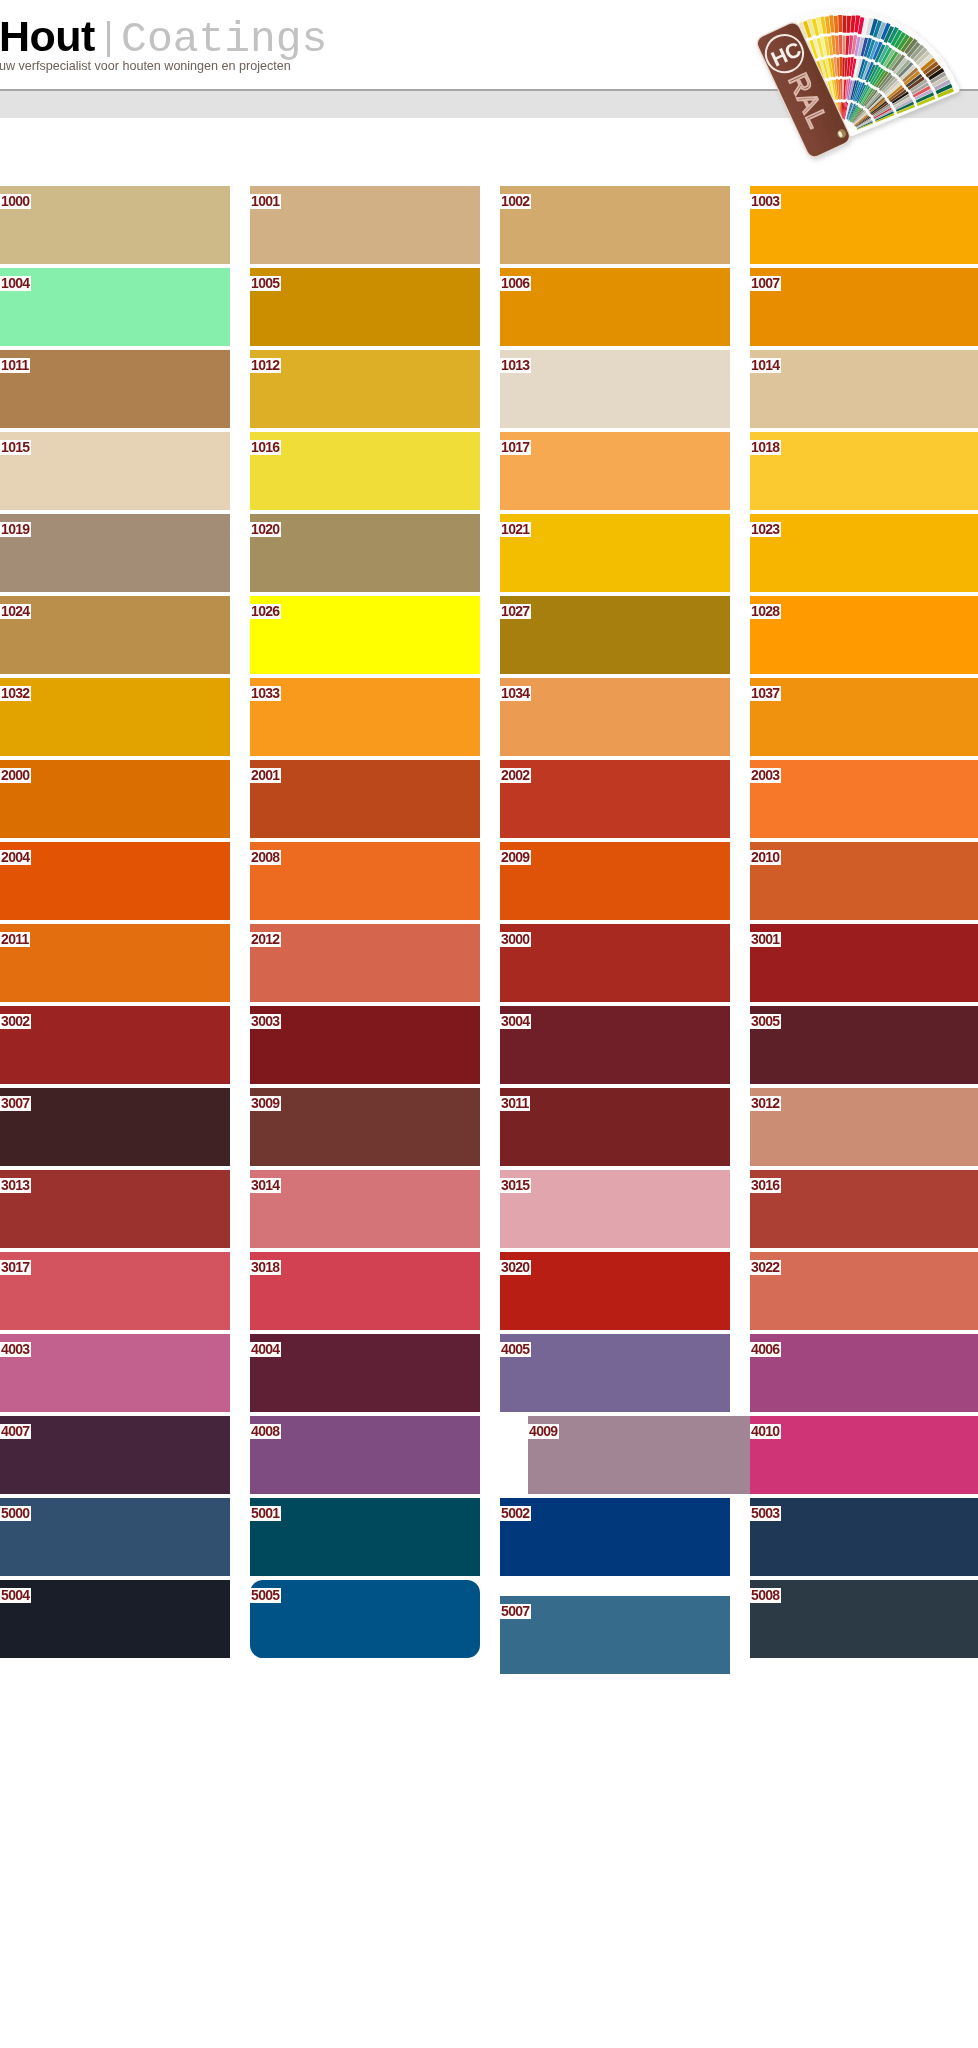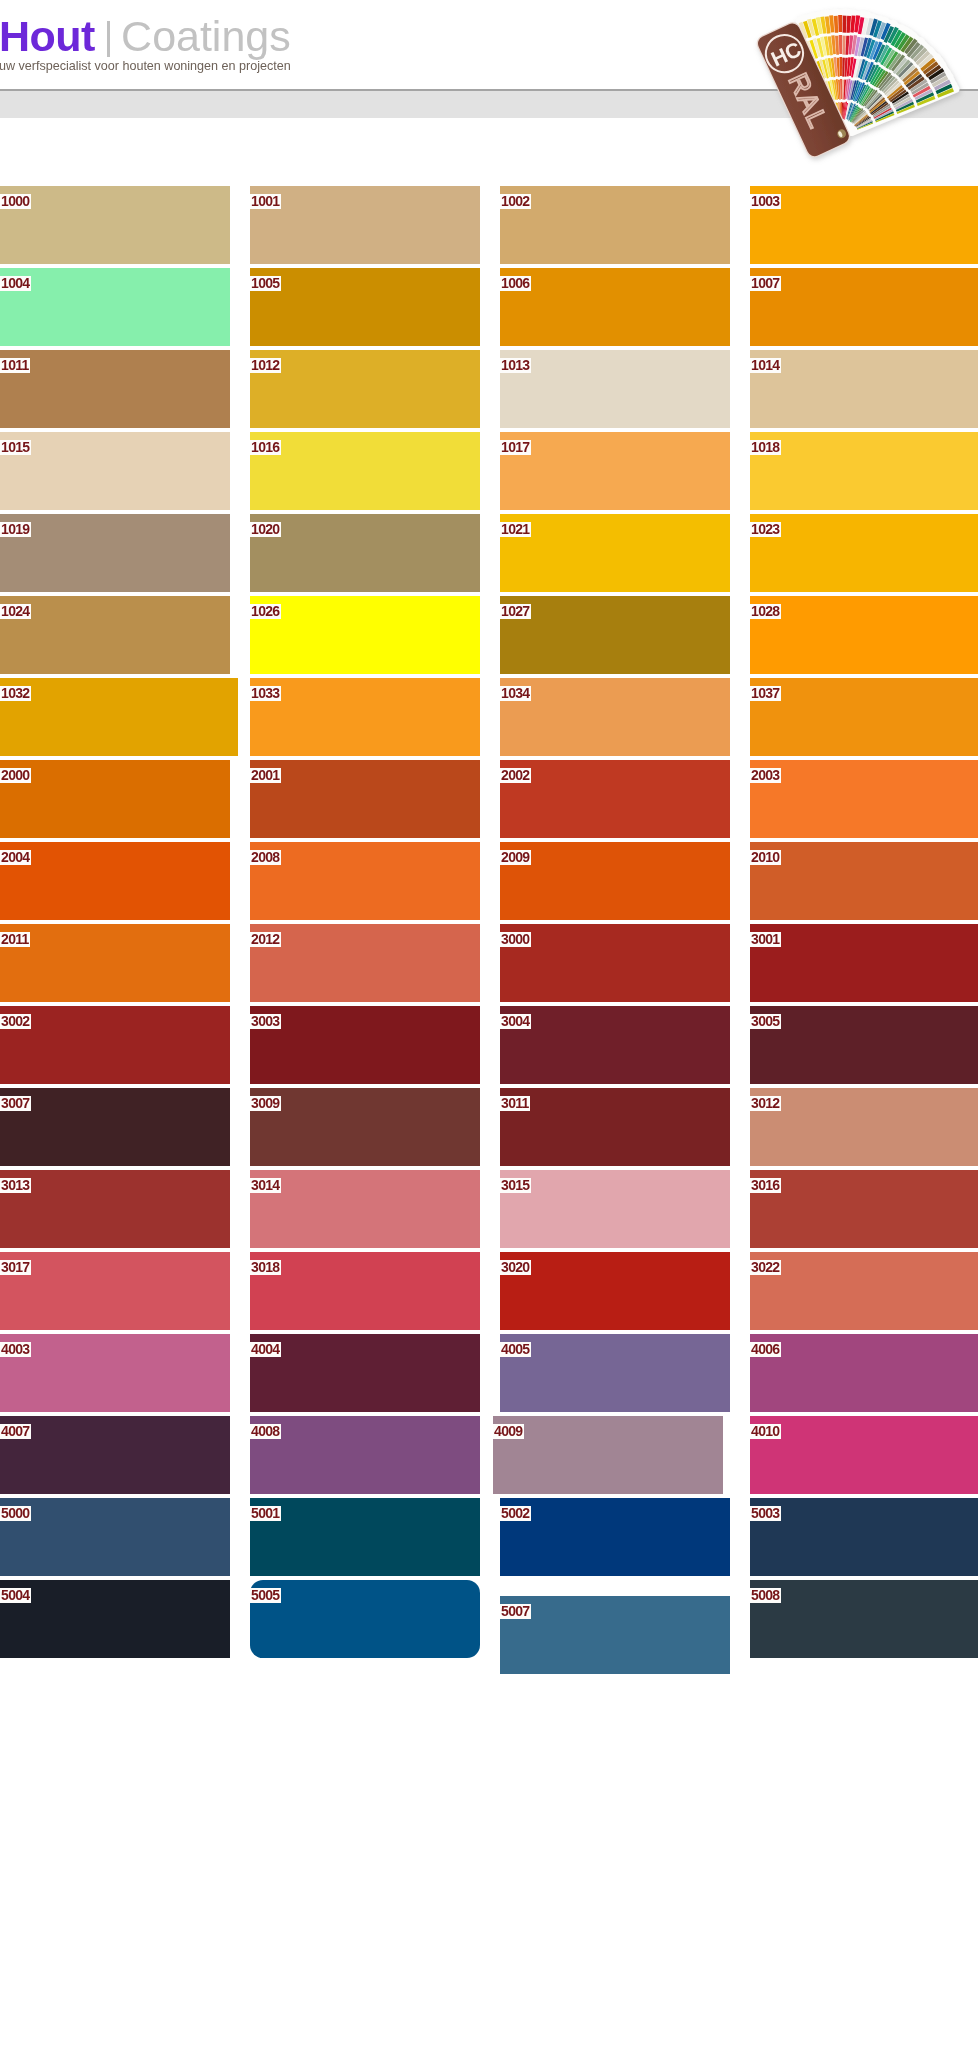--- a/index.html
+++ b/index.html
@@ -1,23 +1,23 @@
 <!DOCTYPE html>
 <html><head>
 <meta charset="utf-8">
 <title>RAL kleuren</title>
 <style>
   html,body{margin:0;padding:0;}
   body{width:978px;height:2048px;background:#ffffff;font-family:"Liberation Sans",sans-serif;overflow:hidden;position:relative;}
   .page{position:absolute;left:0;top:0;width:978px;height:2048px;}
   .logo{position:absolute;left:-1px;top:14.5px;white-space:nowrap;line-height:1;}
   .logo span{display:inline-block;vertical-align:baseline;}
-  .logo-main{font-size:43px;font-weight:bold;color:#6d28d9;letter-spacing:-0.55px;}
+  .logo-main{font-size:43px;font-weight:bold;color:#000000;letter-spacing:-0.55px;}
   .logo-sep{display:inline-block;width:3.4px;height:36px;background:#c0c0c0;color:transparent;font-size:0;margin:0 11px 0 12px;vertical-align:baseline;position:relative;top:6.5px;overflow:hidden;}
-  .logo-sec{font-size:43px;color:#c2c2c2;font-weight:normal;letter-spacing:-0.02px;}
+  .logo-sec{font-size:43px;color:#c2c2c2;font-weight:normal;letter-spacing:-0.02px;font-family:Liberation Mono, monospace;}
   .tagline{position:absolute;left:-1px;top:59px;font-size:12.6px;color:#6d6158;letter-spacing:-0.02px;}
   .greyband{position:absolute;left:0;top:88.6px;width:978px;height:29px;background:#e2e2e2;border-top:2.2px solid #a4a4a4;box-sizing:border-box;}
   .fan{position:absolute;left:0;top:0;width:978px;height:185px;}
   .grid{position:absolute;left:0;top:186px;width:978px;}
   .row{height:82px;position:relative;}
   .sw{position:absolute;top:0;width:229.7px;height:78px;}
   .lbl{position:absolute;left:-0.5px;top:7.5px;background:#fdfcfa;color:#761518;font-size:14px;font-weight:bold;padding:0 1.6px;line-height:15px;height:15px;letter-spacing:-0.75px;}
 </style>
 </head>
 <body>
@@ -389,21 +389,21 @@
           <span class="lbl">1026</span>
         </div>
         <div class="sw" style="left: 500px; background: rgb(167, 127, 14);">
           <span class="lbl">1027</span>
         </div>
         <div class="sw" style="left: 750px; background: rgb(255, 155, 0);">
           <span class="lbl">1028</span>
         </div>
       </div>
       <div class="row">
-        <div class="sw" style="left: 0px; background: rgb(226, 163, 0); padding-left: 8px;">
+        <div class="sw" style="left: 0px; background: rgb(226, 163, 0);">
           <span class="lbl">1032</span>
         </div>
         <div class="sw" style="left: 250px; background: rgb(249, 154, 28);">
           <span class="lbl">1033</span>
         </div>
         <div class="sw" style="left: 500px; background: rgb(235, 156, 82);">
           <span class="lbl">1034</span>
         </div>
         <div class="sw" style="left: 750px; background: rgb(240, 146, 13);">
           <span class="lbl">1037</span>
@@ -521,21 +521,21 @@
           <span class="lbl">4006</span>
         </div>
       </div>
       <div class="row">
         <div class="sw" style="left: 0px; background: rgb(68, 37, 60);">
           <span class="lbl">4007</span>
         </div>
         <div class="sw" style="left: 250px; background: rgb(126, 76, 128);">
           <span class="lbl">4008</span>
         </div>
-        <div class="sw" style="left: 493px; background: rgb(161, 133, 148);">
+        <div class="sw" style="left: 528px; background: rgb(161, 133, 148);">
           <span class="lbl">4009</span>
         </div>
         <div class="sw" style="left: 750px; background: rgb(207, 52, 118);">
           <span class="lbl">4010</span>
         </div>
       </div>
       <div class="row">
         <div class="sw" style="left: 0px; background: rgb(49, 79, 111);">
           <span class="lbl">5000</span>
         </div>

